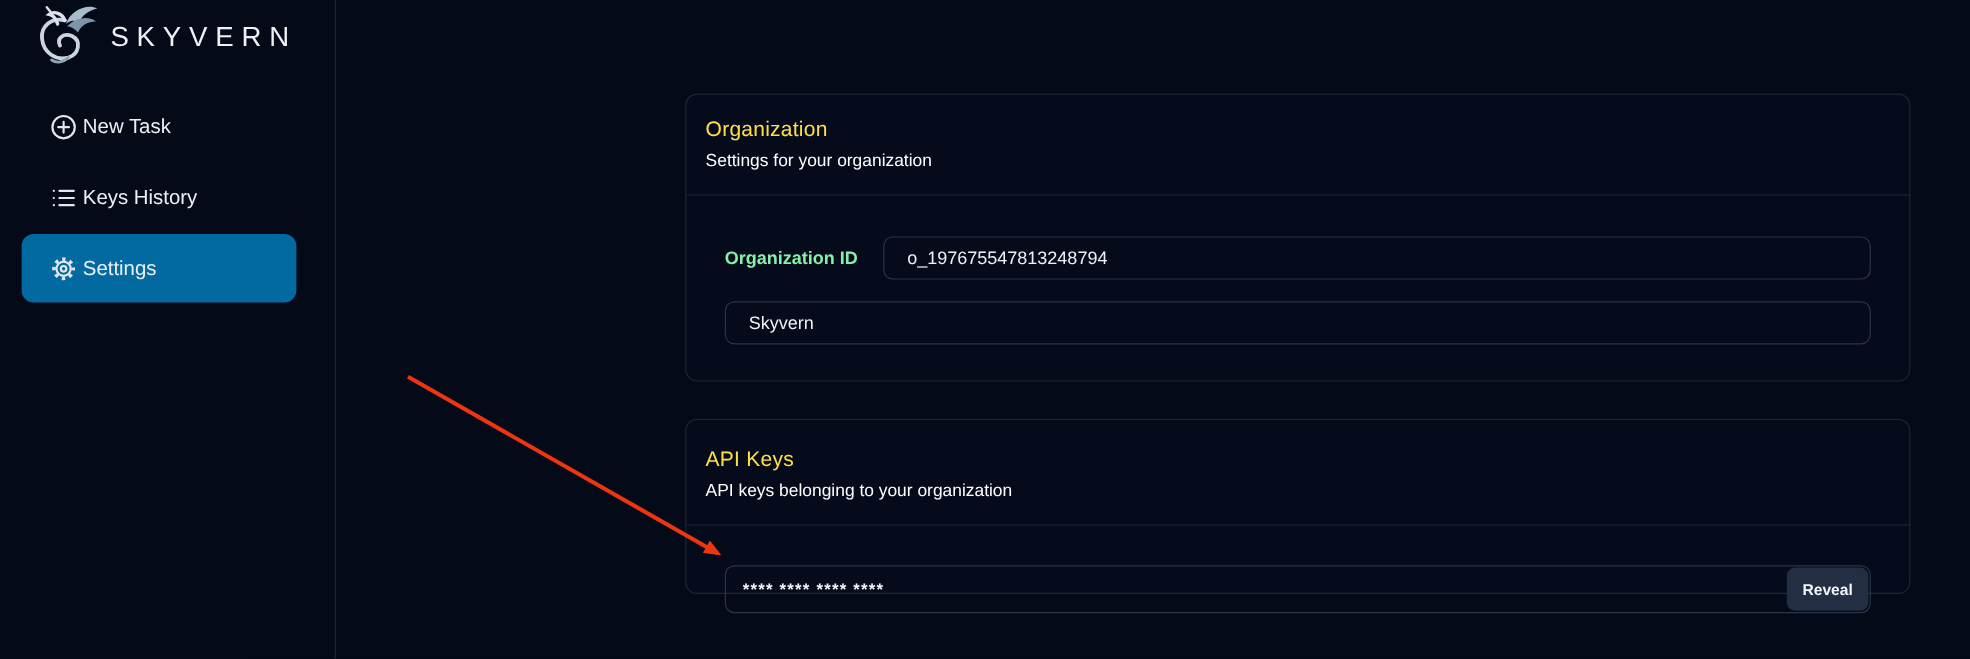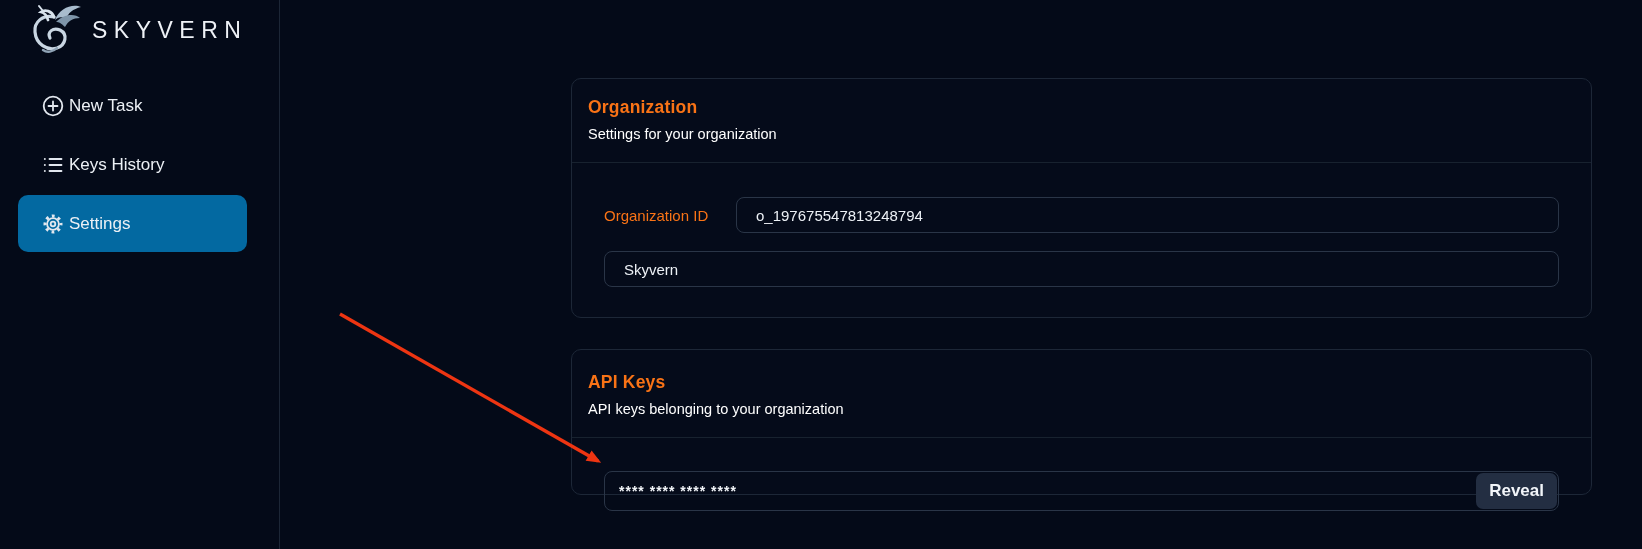--- a/index.html
+++ b/index.html
@@ -41,46 +41,46 @@
     background:#050b1a;
     border:1px solid #1d2737; border-radius:10px;
   }
   #org-card { top:78px; height:240px; }
   #api-card { top:349px; height:146px; }
   .card-header {
     height:84px; padding:18px 16px 0 16px;
     border-bottom:1px solid #18222f;
   }
   #api-card .card-header { height:88px; padding-top:22px; }
-  .card-title { font-size:17.5px; font-weight:700; color:#f97316; line-height:20px; letter-spacing:.2px; }
+  .card-title { font-size:17.5px; font-weight:400; color:#fde047; line-height:20px; letter-spacing:.2px; }
   .card-sub { margin-top:9px; font-size:14.5px; color:#ffffff; line-height:17px; }
 
   .org-body { padding:34px 32px 0 32px; }
   .field-row { display:flex; align-items:center; margin-bottom:18px; }
-  .field-label { width:132px; flex-shrink:0; font-size:15px; font-weight:400; color:#f97316; }
+  .field-label { width:132px; flex-shrink:0; font-size:15px; font-weight:700; color:#86efac; }
   .text-input {
     flex:1; height:36px;
     background:transparent; border:1px solid #2a3547; border-radius:8px;
     padding:0 19px; font-size:15px; color:#edf1f6;
     font-family:Liberation Sans, sans-serif; outline:none;
   }
 
   .api-body { padding:33px 32px 0 32px; }
   .key-wrap { position:relative; height:40px; }
   .key-input {
     width:100%; height:40px;
     background:transparent; border:1px solid #2a3547; border-radius:8px;
     padding:0 78px 0 14px;
     font-size:14px; font-weight:700; letter-spacing:1px; color:#f2f5f9;
     font-family:inherit; outline:none;
   }
   .reveal-btn {
     position:absolute; right:2px; top:2px; height:36px; padding:0 13px;
     background:#232e42; border:none; border-radius:7px;
-    color:#f2f5f9; font-size:17px; font-weight:700; font-family:inherit;
+    color:#f2f5f9; font-size:13px; font-weight:700; font-family:inherit;
     cursor:pointer;
   }
 
   
   .overlay {
     position:absolute; left:0; top:0; width:1642px; height:549px;
     pointer-events:none; z-index:20;
   }
 </style>
 </head>

